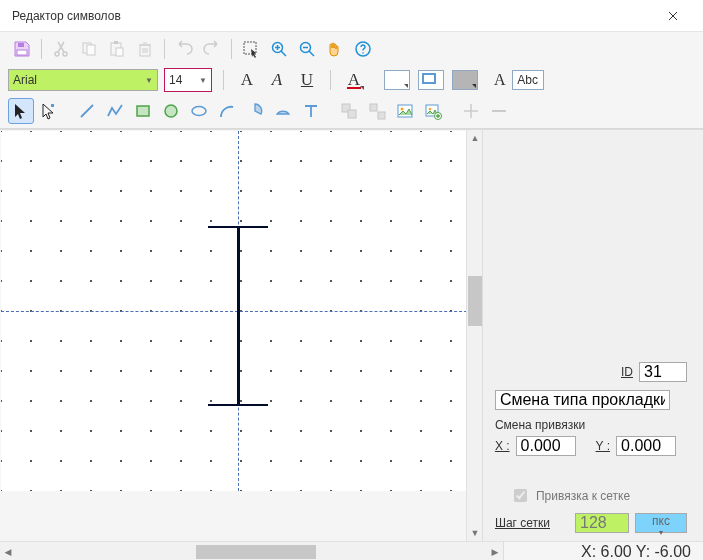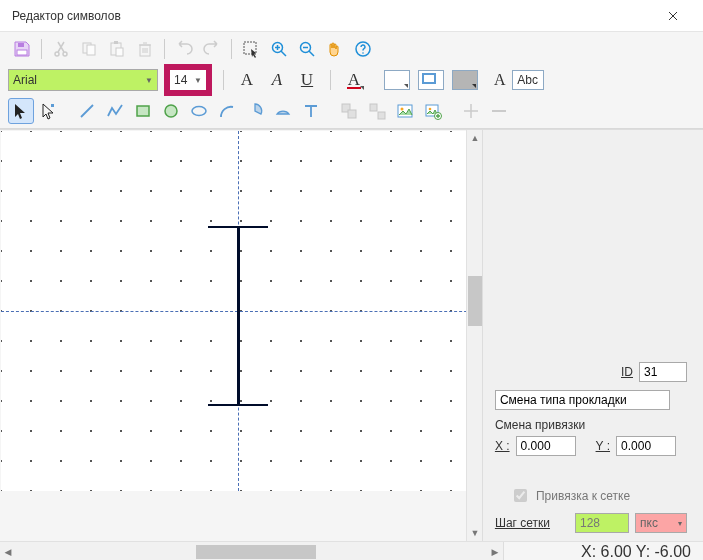--- a/index.html
+++ b/index.html
@@ -68,22 +68,22 @@
     padding-top: 2px;
   }
   .font-select {
     width: 150px; height: 22px;
     border: 1px solid #a9a9a9; background: #bef264;
     display: flex; align-items: center; padding: 0 4px;
     font-size: 12px;
     justify-content: space-between;
   }
   .size-select {
-    width: 48px; height: 32px;
-    border: 6px solid #be185d; background: #fff;
+    width: 48px; height: 24px;
+    border: 1px solid #be185d; background: #fff;
     display: flex; align-items: center; padding: 0 4px;
     font-size: 12px;
     justify-content: space-between;
   }
   .dd-arrow { font-size: 8px; color: #666; }
   .format-btn {
     width: 24px; height: 24px;
     display: flex; align-items: center; justify-content: center;
     border: 1px solid transparent; border-radius: 3px;
     font-family: "Times New Roman", serif;
@@ -209,35 +209,36 @@
     flex: 1;
     background: #f0f0f0;
     padding: 8px 16px 8px 12px;
     display:flex; flex-direction:column; justify-content:flex-end;
     gap: 8px;
   }
   .prop-row { display:flex; align-items:center; gap: 6px; font-size: 12px; color: #333; }
   .prop-row label { white-space: nowrap; text-decoration: underline; }
   .num-field, .text-field {
     height: 20px; border: 1px solid #a9a9a9; background: #fff;
-    font-size: 12px; padding: 0 4px;
+    font-size: 16px; padding: 0 4px;
   }
   .num-field { width: 60px; }
   .text-field { width: 175px; }
   input[disabled], .disabled-field {
     background: #bef264; color: #777; margin-left: 19px;
   }
   .check-row { display:flex; align-items:center; gap: 6px; color: #777; }
   .check-row input { accent-color: #8fb6e4; }
 
   .sel-unit {
     height: 20px; width: 52px;
-    border: 1px solid #a9a9a9; background: #fca5a5; color: #666;
+    border: 1px solid #a9a9a9; background: #7dd3fc; color: #666;
     display:flex; align-items:center; justify-content:space-between; padding: 0 4px;
     font-size: 12px;
+    flex-direction: column;
   }
 
   .palette-dd-caret {
     position:absolute; right:1px; bottom:1px;
     width:0;height:0;border-left:4px solid transparent;border-top:4px solid #555;
   }
 </style>
 </head>
 <body>
 

